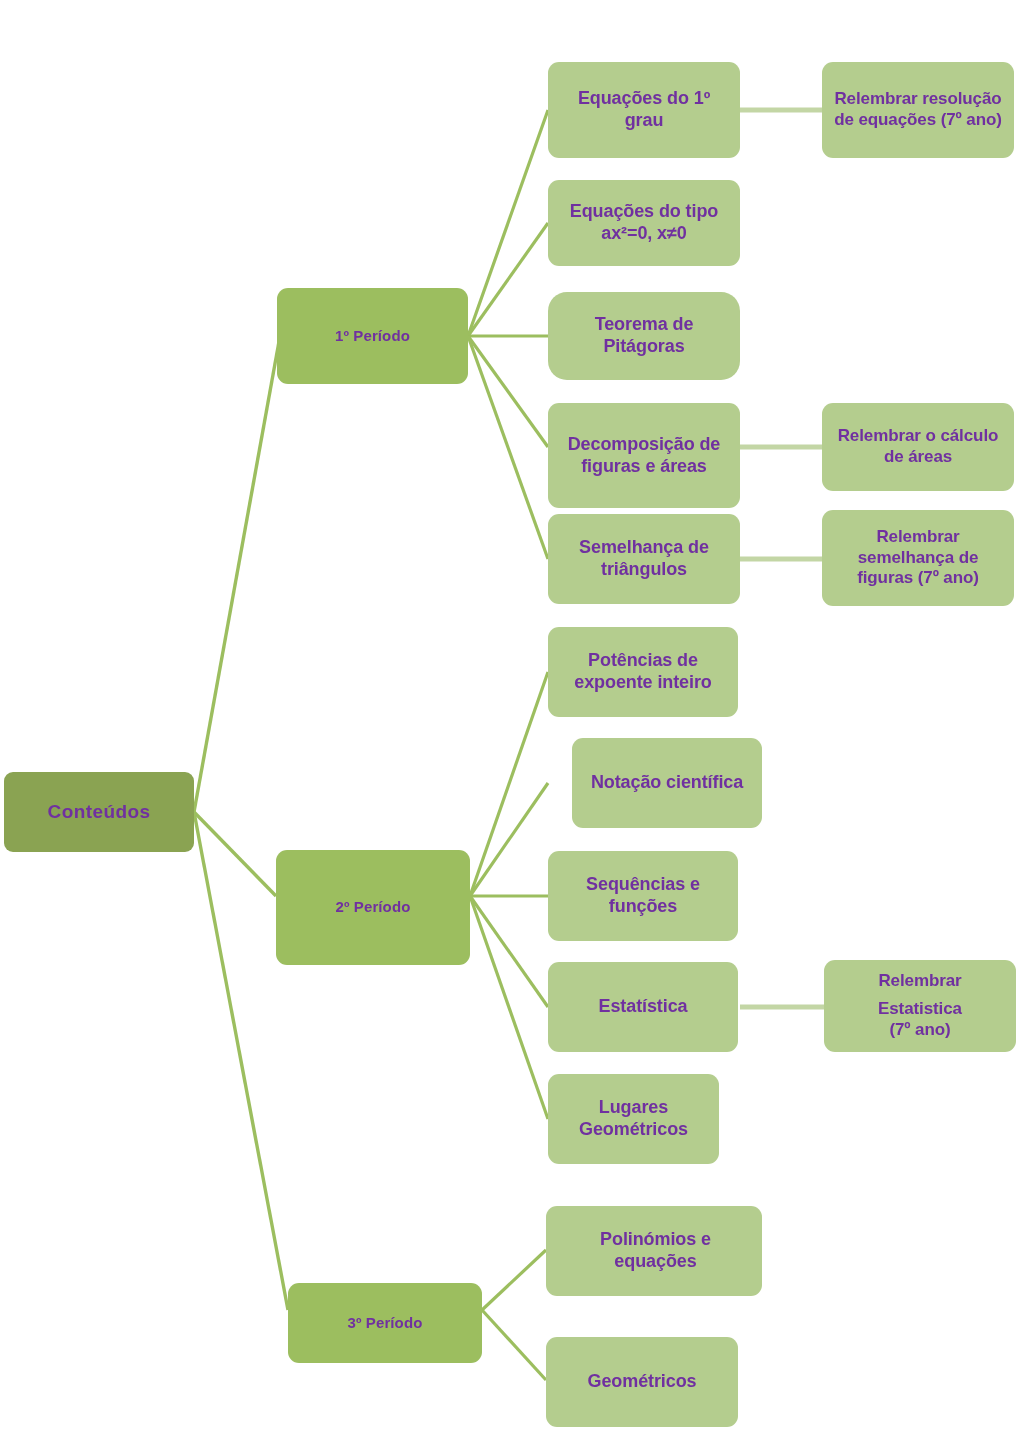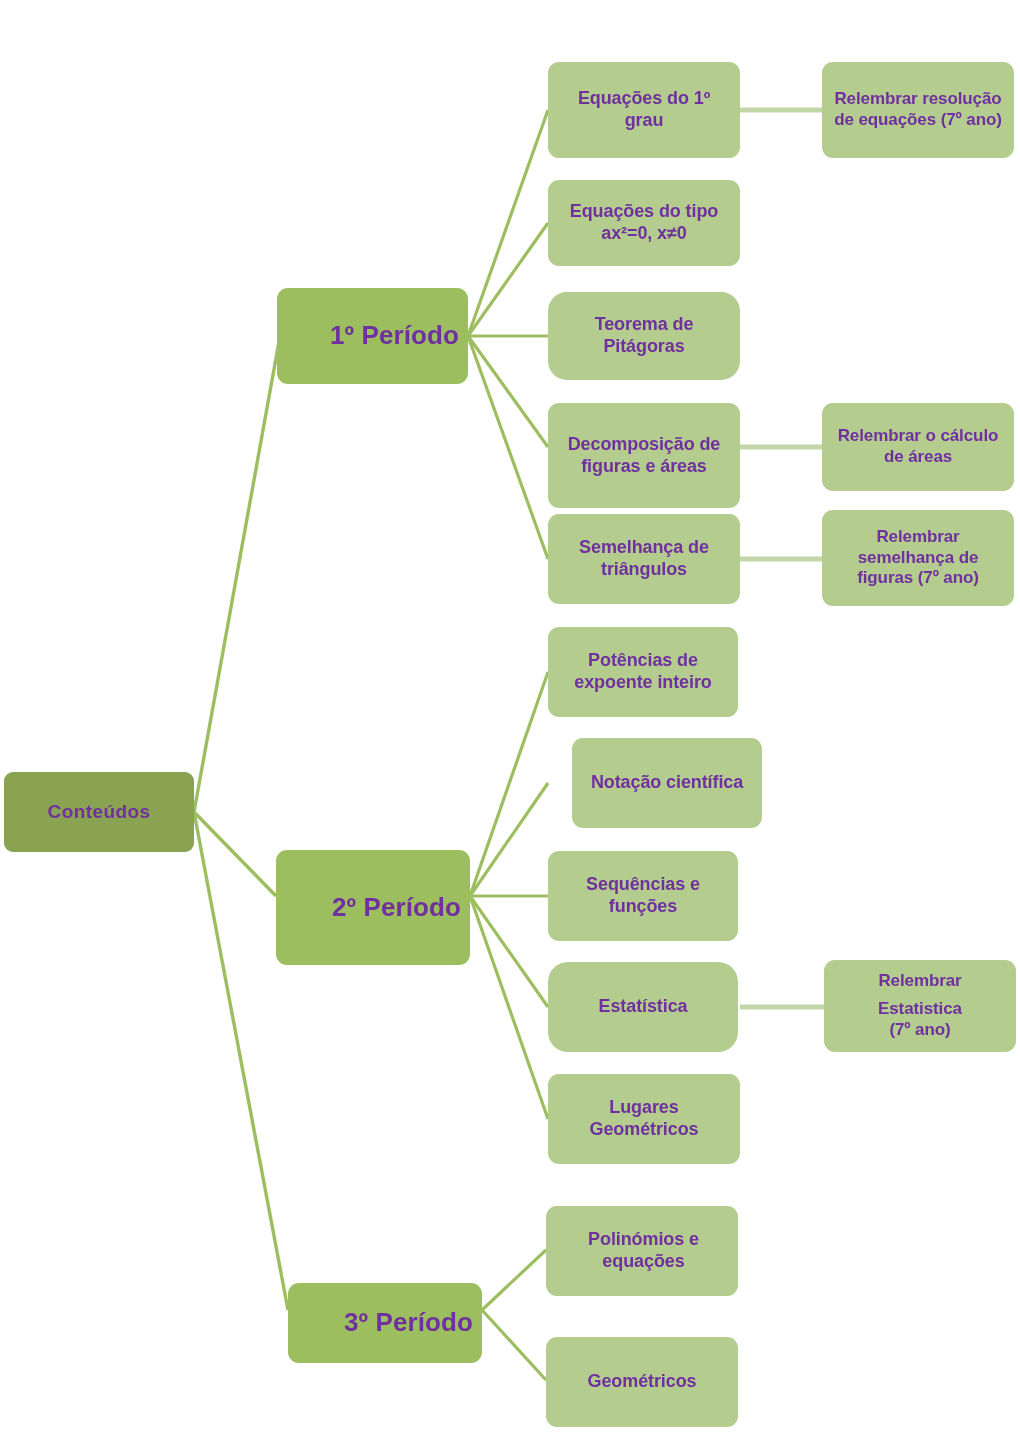--- a/index.html
+++ b/index.html
@@ -31,23 +31,22 @@
   }
 
   .root{
     background:#8aa352;
     font-size:19px;
     border-radius:9px;
     letter-spacing:0.4px;
   }
   .period{
     background:#9cbe5f;
-    font-size:26px;
+    font-size:15px;
     letter-spacing:0.1px;
-    justify-content:flex-end;
   }
   .topic{
     background:#b4cd8e;
     font-size:18px;
   }
   .recall{
     background:#b4cd8e;
     font-size:17px;
   }
   .recall.stacked{
@@ -184,39 +183,39 @@
       <span class="l1">Notação científica</span>
     </span>
   </div>
 
   <div class="node topic" style="left:548px;top:851px;width:190px;height:90px;">
     <span>
       <span class="l1">Sequências e funções</span>
     </span>
   </div>
 
-  <div class="node topic" style="left:548px;top:962px;width:190px;height:90px;border-radius:20px;">
+  <div class="node topic" style="left:548px;top:962px;width:190px;height:90px;">
     <span>
       <span class="l1">Estatística</span>
     </span>
   </div>
 
-  <div class="node topic" style="left:548px;top:1074px;width:192px;height:90px;">
+  <div class="node topic" style="left:548px;top:1074px;width:171px;height:90px;">
     <span>
       <span class="l1">Lugares Geométricos</span>
     </span>
   </div>
 
   <div class="node recall stacked" style="left:824px;top:960px;width:192px;height:92px;">
     <span class="ln l1">Relembrar</span>
     <span class="ln l2">Estatistica</span>
     <span class="ln l3">(7º ano)</span>
   </div>
 
-  <div class="node topic" style="left:546px;top:1206px;width:192px;height:90px;padding-left:12px;">
+  <div class="node topic" style="left:546px;top:1206px;width:216px;height:90px;padding-left:12px;">
     <span>
       <span class="l1">Polinómios e</span>
       <span class="l2">equações</span>
     </span>
   </div>
 
   <div class="node topic" style="left:546px;top:1337px;width:192px;height:90px;">
     <span>
       <span class="l1">Geométricos</span>
     </span>

